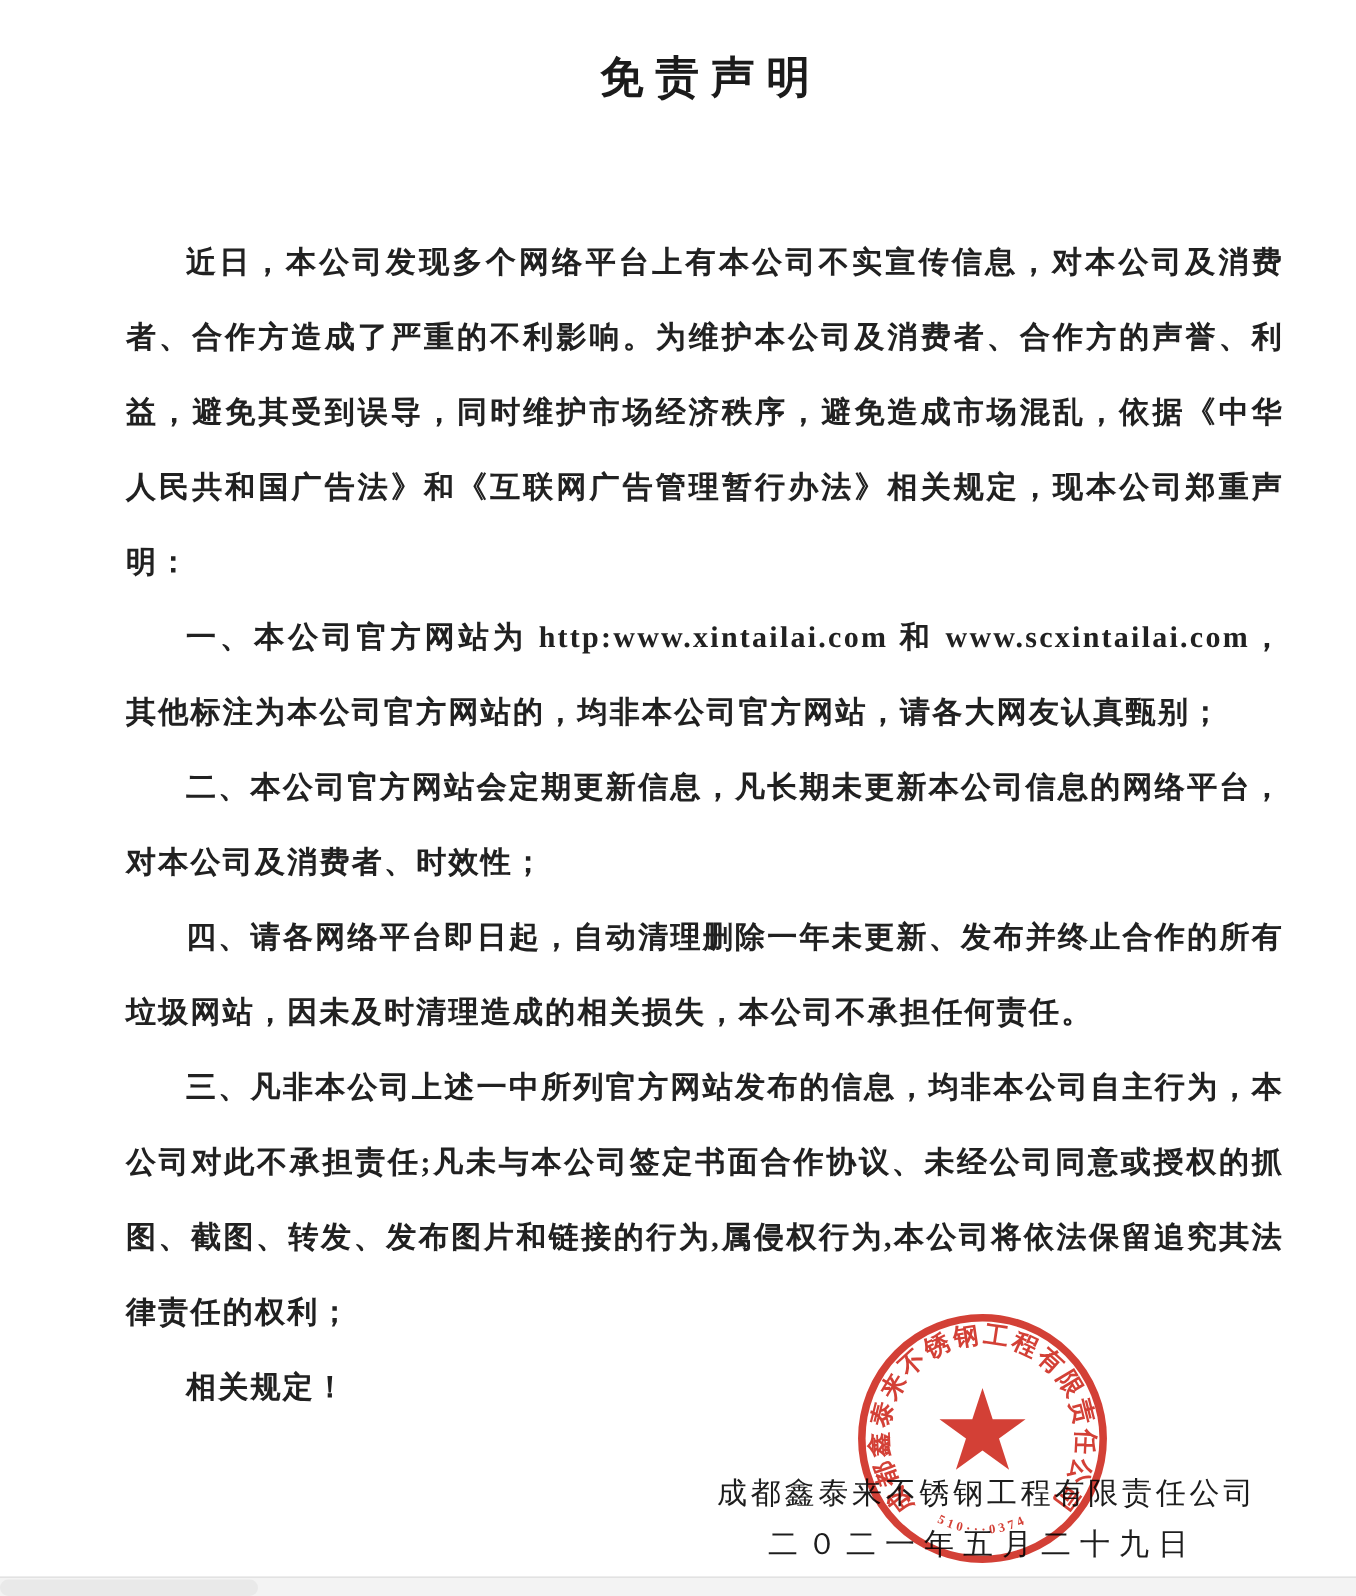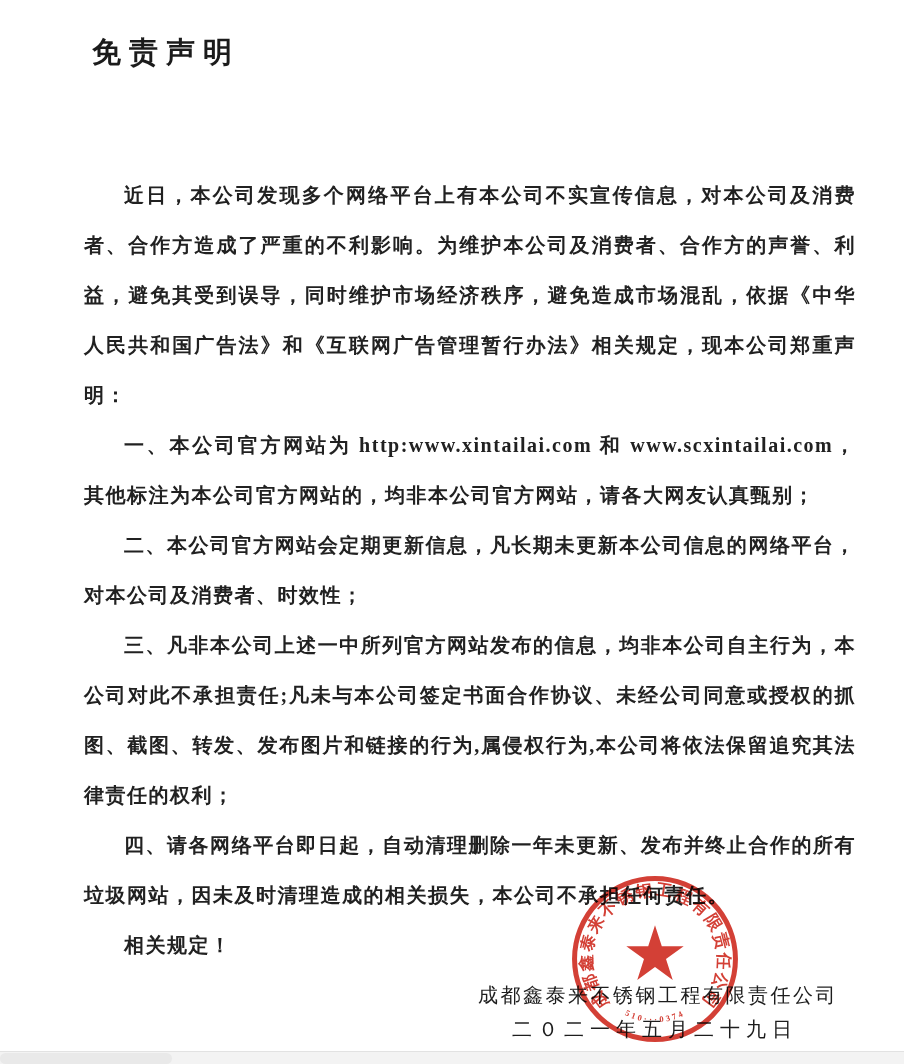--- a/index.html
+++ b/index.html
@@ -9,26 +9,27 @@
     background:#ffffff;
     font-family:"Liberation Serif","DejaVu Serif",serif;
     color:#212121;
     overflow:hidden;
   }
   .doc {
     position:absolute;
     left:84px; right:48px; top:30px;
   }
   .doc-title {
+    text-align:center;
     font-size:29px;
     font-weight:bold;
     letter-spacing:8px;
     color:#1b1b1b;
     line-height:44px;
-    margin-bottom:96px;
+    margin-bottom:76px;
     padding-left:8px; 
   }
   .doc-body p {
     font-size:20px;
     line-height:50px;
     letter-spacing:1.5px;
     text-align:justify;
     text-align-last:left;
     text-indent:2em;
     color:#212121;
@@ -81,22 +82,22 @@
 </head>
 <body>
 
 <div class="doc">
   <h1 class="doc-title">免责声明</h1>
 
   <div class="doc-body">
     <p>近日，本公司发现多个网络平台上有本公司不实宣传信息，对本公司及消费者、合作方造成了严重的不利影响。为维护本公司及消费者、合作方的声誉、利益，避免其受到误导，同时维护市场经济秩序，避免造成市场混乱，依据《中华人民共和国广告法》和《互联网广告管理暂行办法》相关规定，现本公司郑重声明：</p>
     <p>一、本公司官方网站为 http:www.xintailai.com 和 www.scxintailai.com，其他标注为本公司官方网站的，均非本公司官方网站，请各大网友认真甄别；</p>
     <p>二、本公司官方网站会定期更新信息，凡长期未更新本公司信息的网络平台，对本公司及消费者、时效性；</p>
+    <p>四、请各网络平台即日起，自动清理删除一年未更新、发布并终止合作的所有垃圾网站，因未及时清理造成的相关损失，本公司不承担任何责任。</p>
     <p>三、凡非本公司上述一中所列官方网站发布的信息，均非本公司自主行为，本公司对此不承担责任;凡未与本公司签定书面合作协议、未经公司同意或授权的抓图、截图、转发、发布图片和链接的行为,属侵权行为,本公司将依法保留追究其法律责任的权利；</p>
-    <p>四、请各网络平台即日起，自动清理删除一年未更新、发布并终止合作的所有垃圾网站，因未及时清理造成的相关损失，本公司不承担任何责任。</p>
     <p>相关规定！</p>
   </div>
 </div>
 
 <div class="signature-company">成都鑫泰来不锈钢工程有限责任公司</div>
 
 <div class="signature-date">二０二一年五月二十九日</div>
 
 <svg class="seal" viewBox="0 0 175 175">
   <defs>

